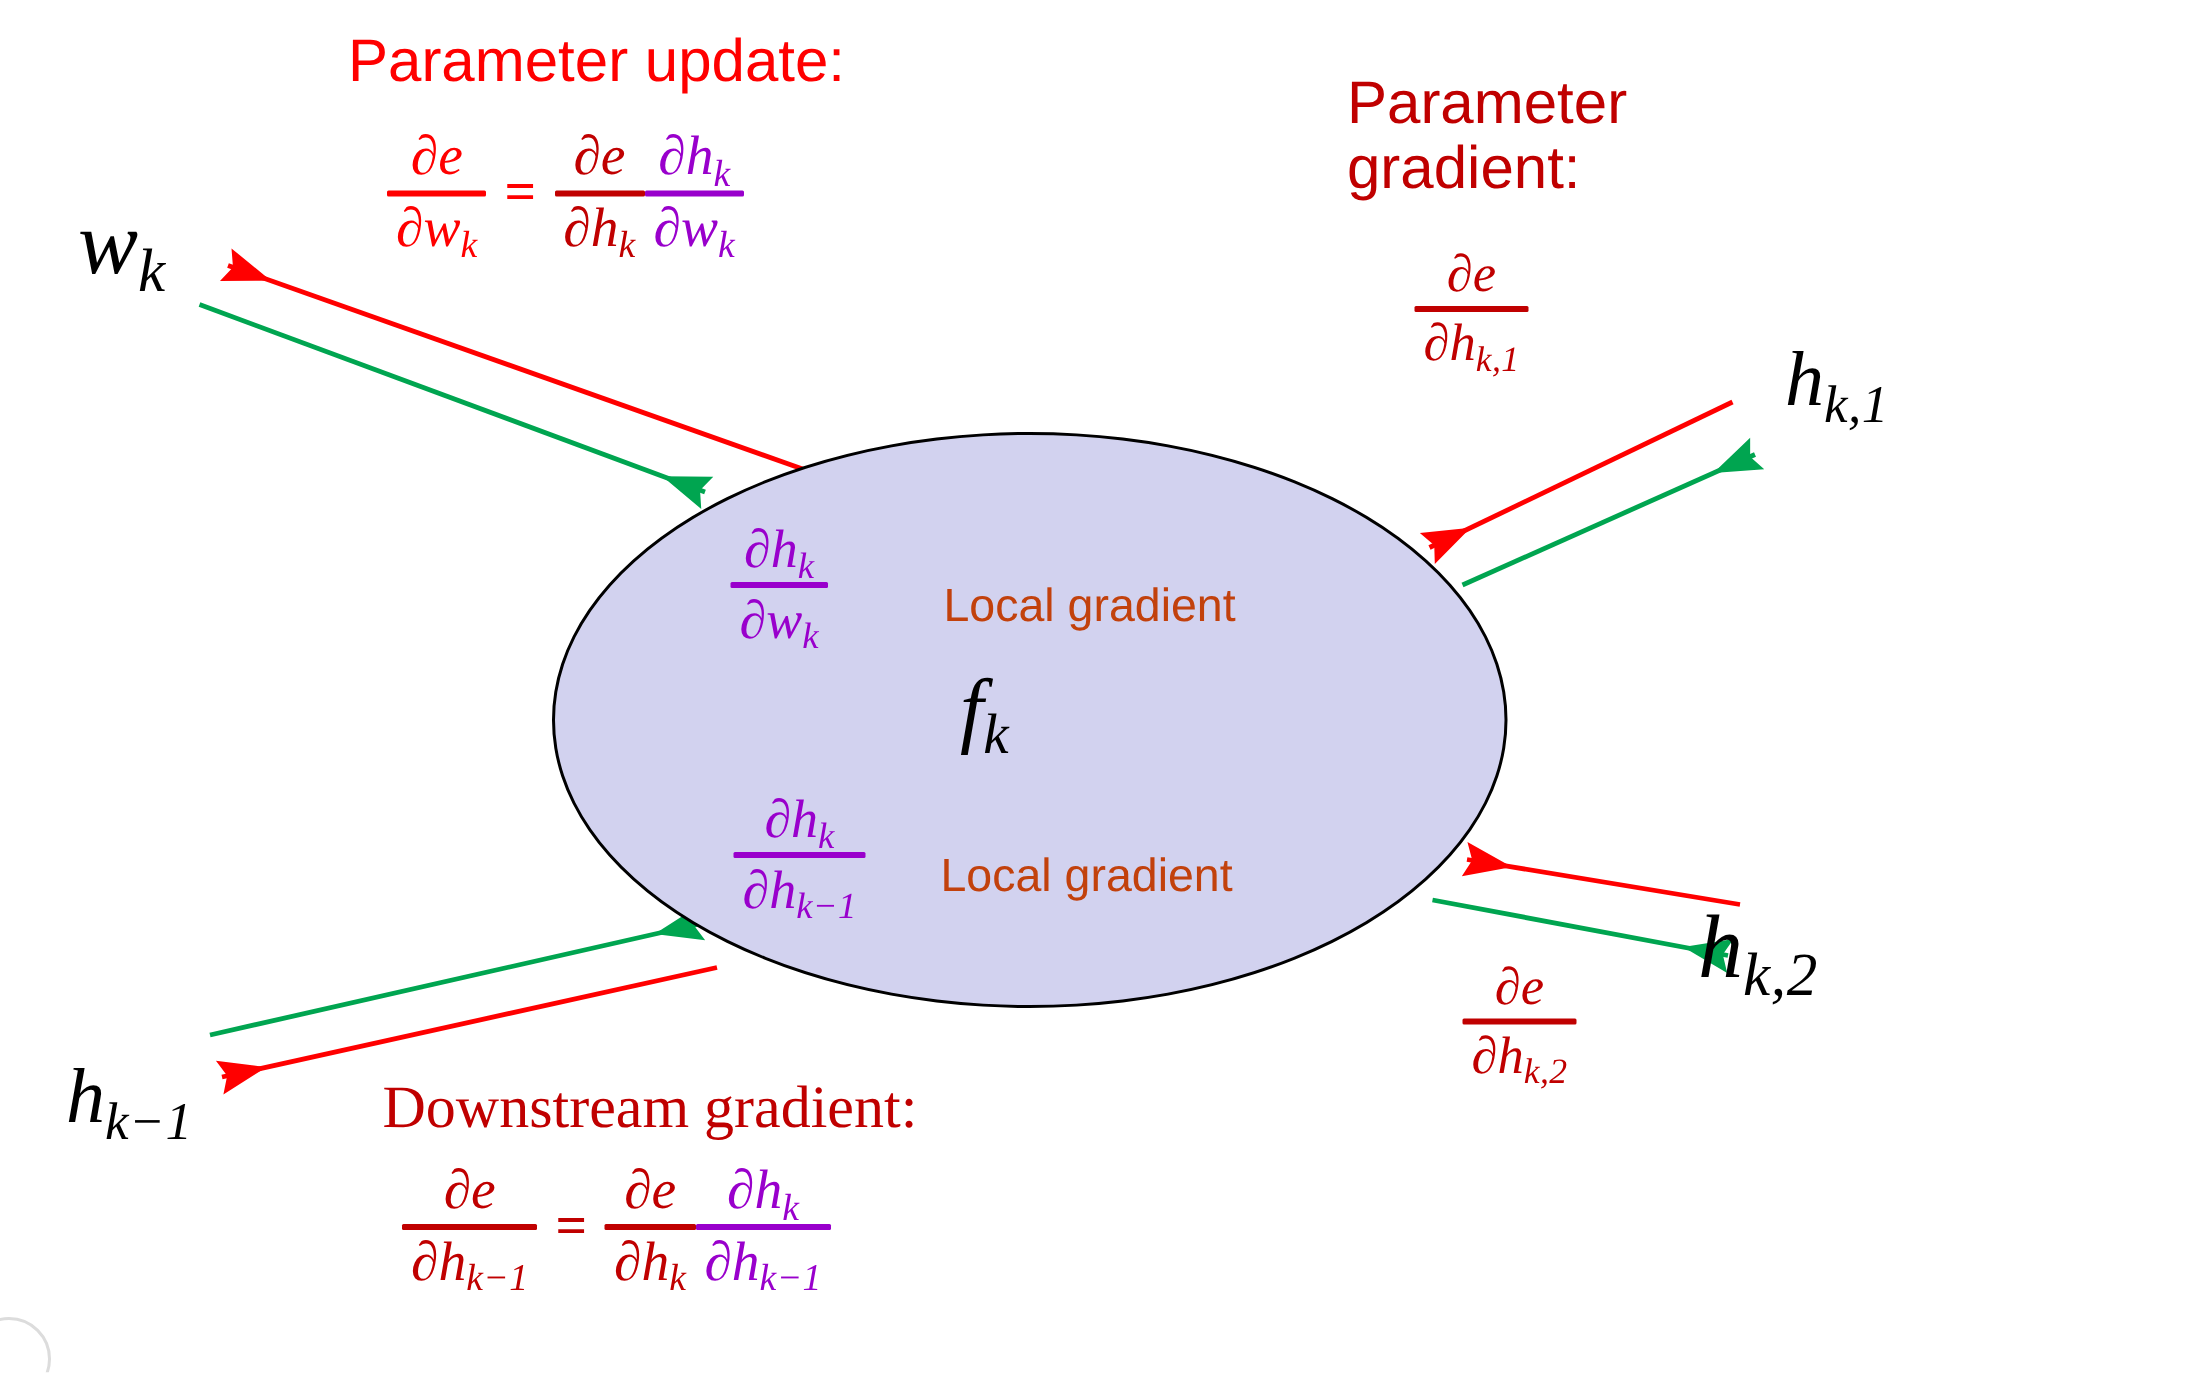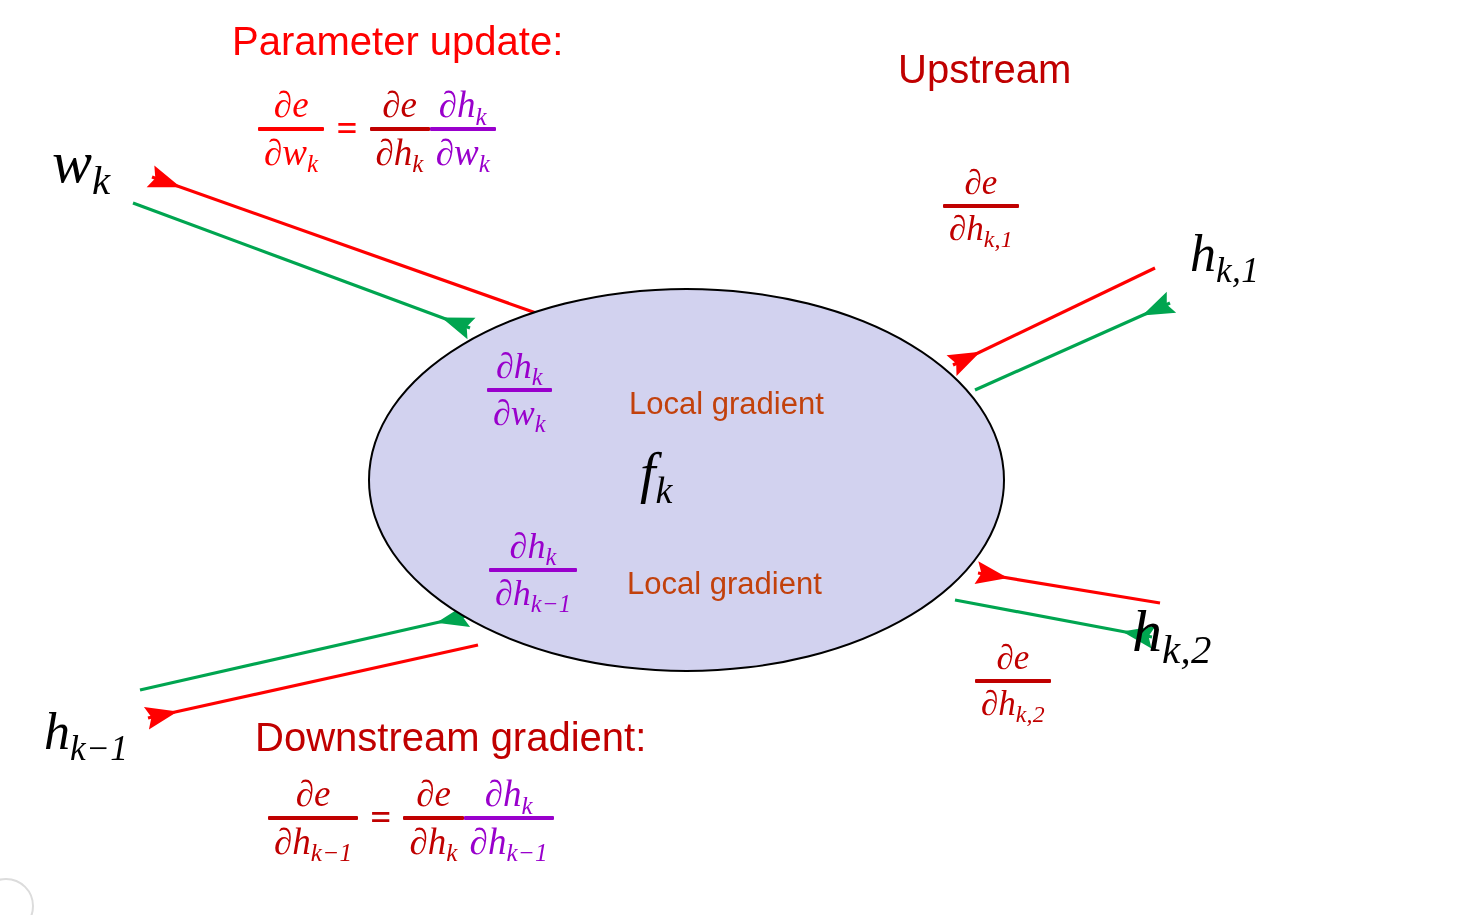--- a/index.html
+++ b/index.html
@@ -200,40 +200,41 @@
     </span>
 
     <span class="frac c-purple">
       <span class="num"><span class="partial">∂</span><span>h</span><span class="sub">k</span></span>
       <span class="bar bar-purple"></span>
       <span class="den"><span class="partial">∂</span><span>w</span><span class="sub">k</span></span>
     </span>
   </div>
 
   <div class="abs label-text c-dred" style="left:898px; top:48px; font-size:40px;">
-    <div>Upstream</div>
+    <div>Parameter</div>
+    <div>gradient:</div>
   </div>
 
   <div class="abs eq" style="left:943px; top:165px; font-size:35px;">
     <span class="frac c-dred">
       <span class="num">∂e</span>
       <span class="bar bar-dred"></span>
       <span class="den"><span class="partial">∂</span><span>h</span><span class="sub">k,1</span></span>
     </span>
   </div>
 
   <div class="abs eq" style="left:975px; top:640px; font-size:35px;">
     <span class="frac c-dred">
       <span class="num">∂e</span>
       <span class="bar bar-dred"></span>
       <span class="den"><span class="partial">∂</span><span>h</span><span class="sub">k,2</span></span>
     </span>
   </div>
 
-  <div class="abs label-text c-dred" style="left:255px; top:716px; font-size:40px;">Downstream gradient:</div>
+  <div class="abs label-text c-dred" style="left:255px; top:716px; font-size:40px;font-family:Liberation Serif, serif;">Downstream gradient:</div>
 
   <div class="abs eq" style="left:268px; top:775px; font-size:37px;">
     <span class="frac c-dred">
       <span class="num">∂e</span>
       <span class="bar bar-dred"></span>
       <span class="den"><span class="partial">∂</span><span>h</span><span class="sub">k−1</span></span>
     </span>
     <span class="eqsign c-dred">=</span>
     <span class="frac c-dred">
       <span class="num">∂e</span>

